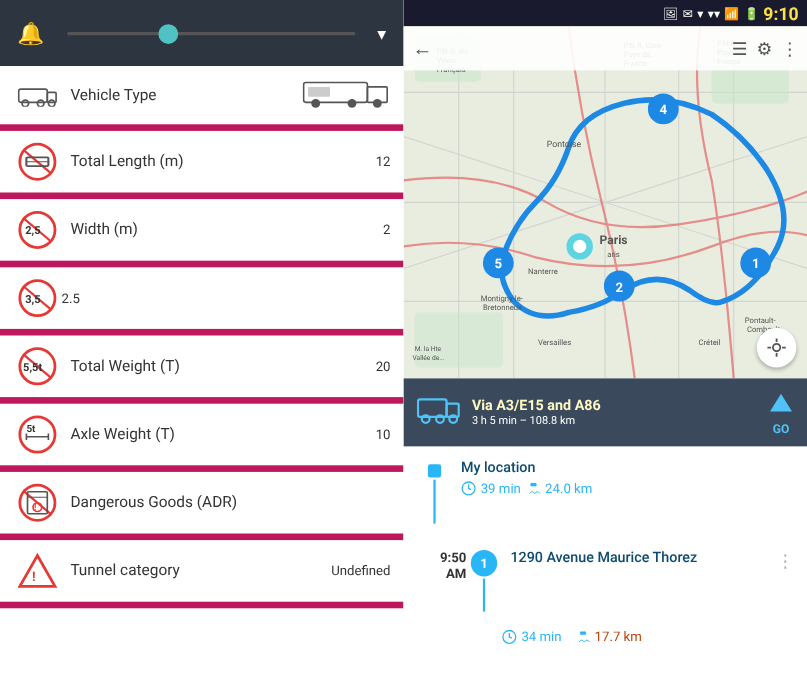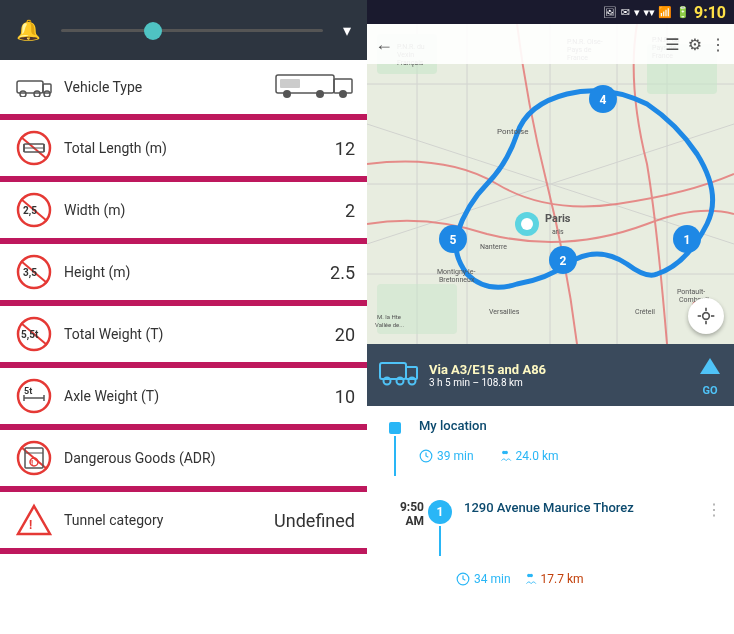--- a/index.html
+++ b/index.html
@@ -81,21 +81,21 @@
     }
 
     .setting-label {
       flex: 1;
       font-size: 14px;
       color: #333;
       margin-left: 8px;
     }
 
     .setting-value {
-      font-size: 18px;
+      font-size: 12px;
       color: #333;
     }
 
     
     .right-panel {
       width: 367px;
       height: 634px;
       display: flex;
       flex-direction: column;
       background: #fff;
@@ -256,22 +256,22 @@
     }
 
     .dir-title {
       font-size: 13px;
       color: #0c4a6e;
       font-weight: 500;
     }
 
     .dir-sub {
       display: flex;
-      gap: 24px;
-      margin-top: 16px;
+      gap: 4px;
+      margin-top: 4px;
     }
 
     .dir-sub-item {
       display: flex;
       align-items: center;
       gap: 4px;
       color: #29b6f6;
       font-size: 12px;
     }
 
@@ -362,21 +362,20 @@
     </div>
 
     <div class="setting-row">
       <div class="setting-icon">
         <svg viewBox="0 0 36 36" width="36" height="36">
           <circle cx="18" cy="18" r="16" fill="none" stroke="#e53935" stroke-width="2.5"></circle>
           <line x1="5" y1="7" x2="31" y2="29" stroke="#e53935" stroke-width="2"></line>
           <text x="7" y="22" font-size="10" font-weight="bold" fill="#333">3,5</text>
         </svg>
       </div>
-      <div class="setting-label">Height (m)</div>
       <div class="setting-value">2.5</div>
     </div>
 
     <div class="setting-row">
       <div class="setting-icon">
         <svg viewBox="0 0 36 36" width="36" height="36">
           <circle cx="18" cy="18" r="16" fill="none" stroke="#e53935" stroke-width="2.5"></circle>
           <line x1="5" y1="7" x2="31" y2="29" stroke="#e53935" stroke-width="2"></line>
           <text x="5" y="22" font-size="10" font-weight="bold" fill="#333">5,5t</text>
         </svg>

